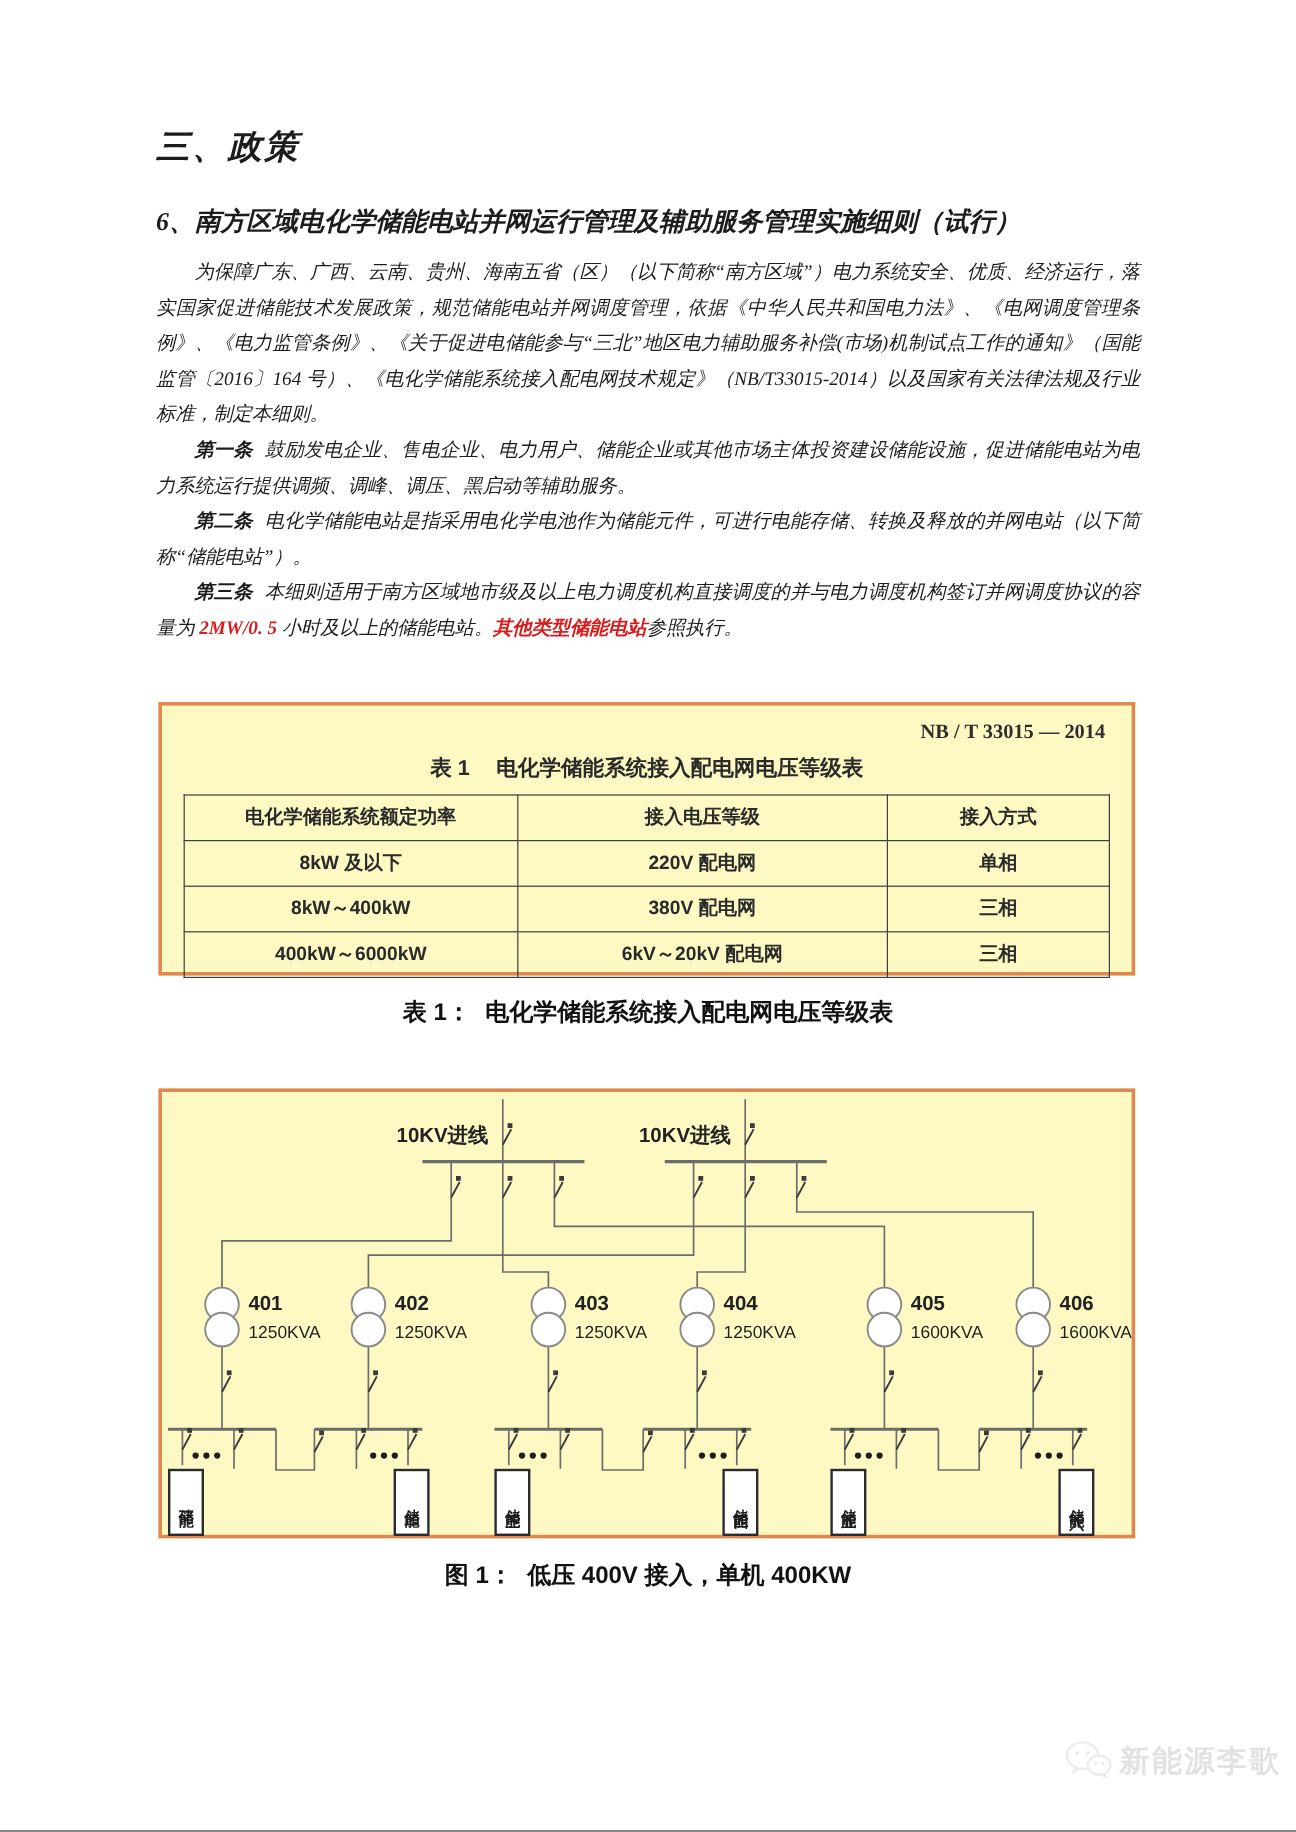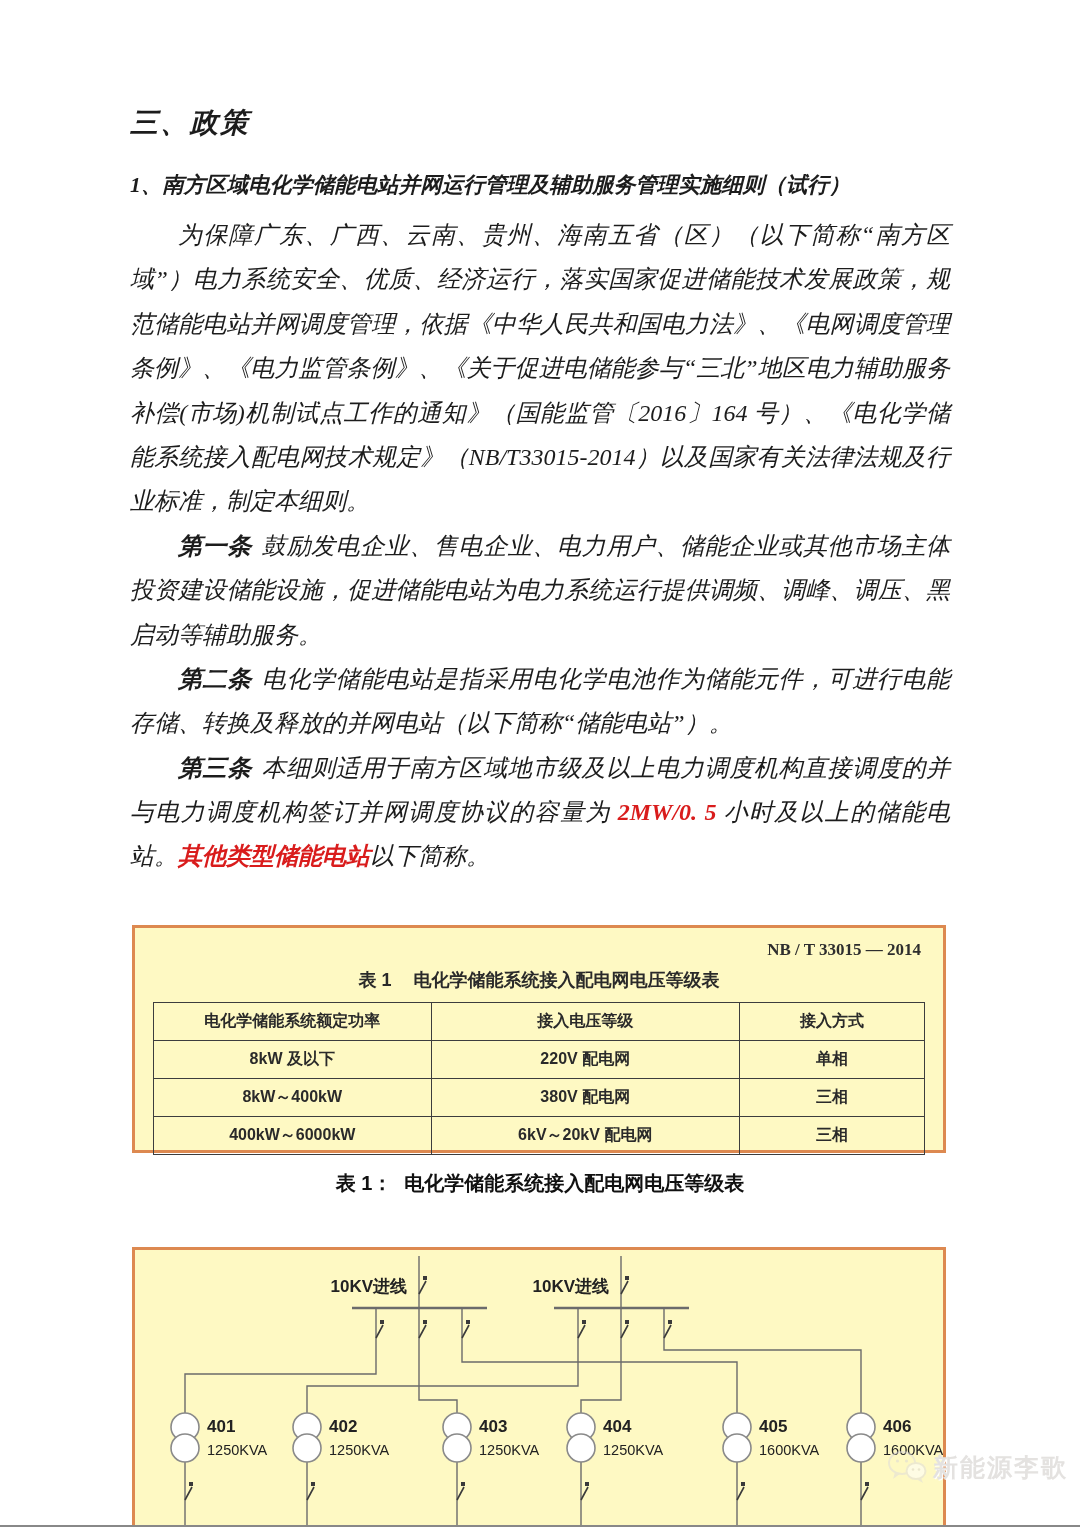--- a/index.html
+++ b/index.html
@@ -13,21 +13,21 @@
 
   h1.section{
     font-size:28px;font-weight:bold;font-style:italic;
     margin:0 0 28px 0;letter-spacing:2px;
   }
   h2.doc-title{
     font-size:21.5px;font-weight:bold;font-style:italic;
     margin:0 0 14px 0;
   }
   p.body-p{
-    font-size:24px;line-height:1.85;margin:0;
+    font-size:16px;line-height:1.85;margin:0;
     text-indent:2em;text-align:justify;font-style:italic;
   }
   p.body-p b.art{font-weight:bold;margin-right:10px;}
   .red-em{color:#d91c1c;font-weight:600;font-style:italic;}
   .red-bold{color:#d91c1c;font-weight:bold;font-style:italic;}
 
   
   .scan-box{
     width:808px;border:3px solid #dd8950;background:#fef9c3;
     box-sizing:content-box;position:relative;
@@ -88,29 +88,29 @@
   .watermark svg{opacity:.55;}
 </style>
 </head>
 <body>
 
 <div class="page">
   <div class="content">
 
     <h1 class="section">三、政策</h1>
 
-    <h2 class="doc-title">1、南方区域电化学储能电站并网运行管理及辅助服务管理实施细则（试行）</h2>
+    <h2 class="doc-title">6、南方区域电化学储能电站并网运行管理及辅助服务管理实施细则（试行）</h2>
 
     <p class="body-p">为保障广东、广西、云南、贵州、海南五省（区）（以下简称“南方区域”）电力系统安全、优质、经济运行，落实国家促进储能技术发展政策，规范储能电站并网调度管理，依据《中华人民共和国电力法》、《电网调度管理条例》、《电力监管条例》、《关于促进电储能参与“三北”地区电力辅助服务补偿(市场)机制试点工作的通知》（国能监管〔2016〕164 号）、《电化学储能系统接入配电网技术规定》（NB/T33015-2014）以及国家有关法律法规及行业标准，制定本细则。</p>
 
     <p class="body-p"><b class="art">第一条</b><span>鼓励发电企业、售电企业、电力用户、储能企业或其他市场主体投资建设储能设施，促进储能电站为电力系统运行提供调频、调峰、调压、黑启动等辅助服务。</span></p>
 
     <p class="body-p"><b class="art">第二条</b><span>电化学储能电站是指采用电化学电池作为储能元件，可进行电能存储、转换及释放的并网电站（以下简称“储能电站”）。</span></p>
 
-    <p class="body-p"><b class="art">第三条</b><span>本细则适用于南方区域地市级及以上电力调度机构直接调度的并与电力调度机构签订并网调度协议的容量为 </span><span class="red-em">2MW/0. 5</span><span> 小时及以上的储能电站。</span><span class="red-bold">其他类型储能电站</span><span>以下简称。</span></p>
+    <p class="body-p"><b class="art">第三条</b><span>本细则适用于南方区域地市级及以上电力调度机构直接调度的并与电力调度机构签订并网调度协议的容量为 </span><span class="red-em">2MW/0. 5</span><span> 小时及以上的储能电站。</span><span class="red-bold">其他类型储能电站</span><span>参照执行。</span></p>
 
     <div class="scan-box table-scan">
       <div class="std-ref">NB / T 33015 — 2014</div>
       <div class="scan-title">
         <span class="t-label">表 1</span><span>电化学储能系统接入配电网电压等级表</span>
       </div>
       <table class="volt">
         <colgroup>
             <col class="c1">
             <col class="c2">

